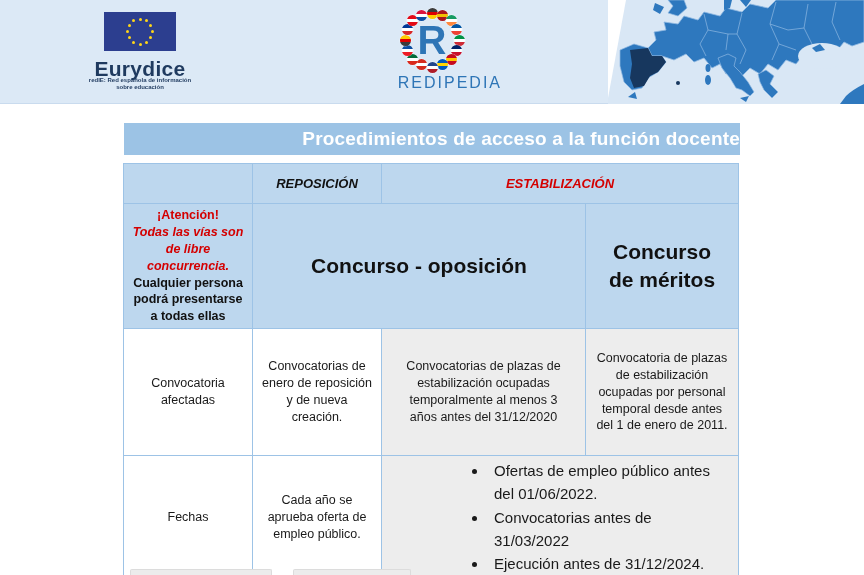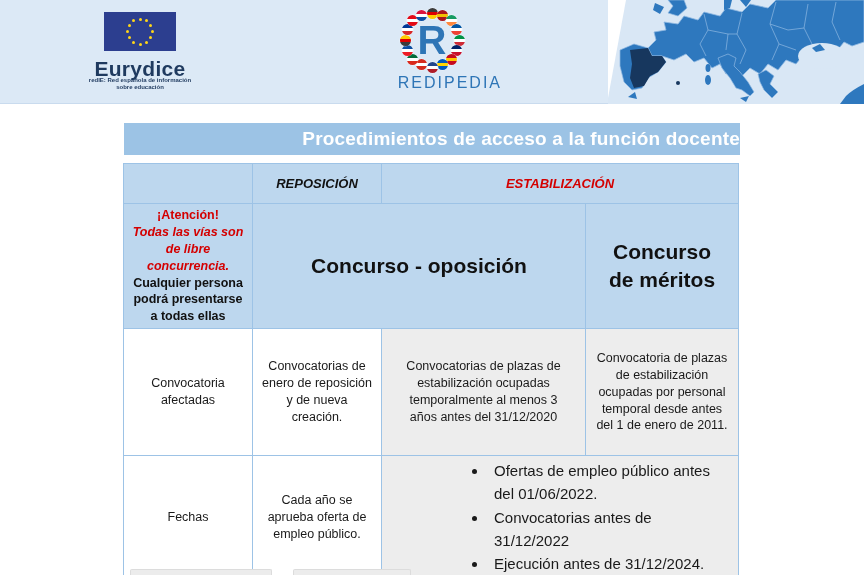--- a/index.html
+++ b/index.html
@@ -183,21 +183,21 @@
       <td>Convocatorias de enero de reposición y de nueva creación.</td>
       <td class="c-gray pad-wide">Convocatorias de plazas de estabilización ocupadas temporalmente al menos 3 años antes del 31/12/2020</td>
       <td class="c-gray">Convocatoria de plazas de estabilización ocupadas por personal temporal desde antes del 1 de enero de 2011.</td>
     </tr>
     <tr style="height:92px">
       <td>Fechas</td>
       <td>Cada año se aprueba oferta de empleo público.</td>
       <td class="c-gray" colspan="2">
         <ul class="bullets">
           <li>Ofertas de empleo público antes del 01/06/2022.</li>
-          <li>Convocatorias antes de 31/12/2022</li>
+          <li>Convocatorias antes de 31/03/2022</li>
           <li>Ejecución antes de 31/12/2024.</li>
         </ul>
       </td>
     </tr>
   </tbody>
     </table>
 
   <div class="remnant" style="left:130px;width:142px"></div>
   <div class="remnant" style="left:293px;width:118px"></div>
 

